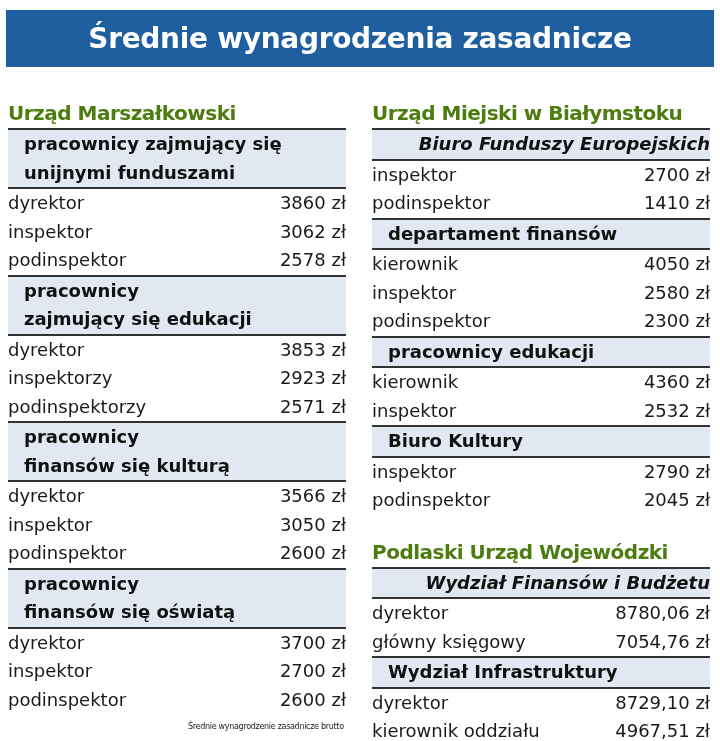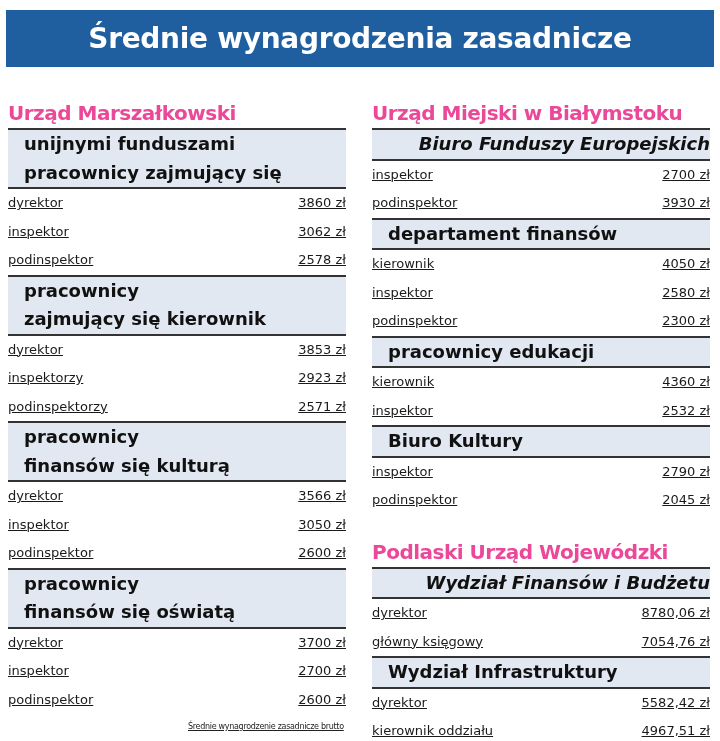--- a/index.html
+++ b/index.html
@@ -2,58 +2,58 @@
 <html><head>
 <meta charset="utf-8">
 <style>
   html, body { margin: 0; padding: 0; background: #ffffff; }
   body { width: 720px; height: 741px; position: relative; overflow: hidden; font-family: "DejaVu Sans", sans-serif; color: #111; }
   .banner { position: absolute; left: 6px; top: 10px; width: 708px; height: 57px; background: #1f5fa0; display: flex; align-items: center; justify-content: center; }
   .banner h1 { margin: 16px; color: #fff; font-family: "DejaVu Sans", sans-serif; font-weight: bold; font-size: 28px; letter-spacing: -0.3px; }
   .col { position: absolute; top: 98px; }
   .col.left { left: 8px; width: 338px; }
   .col.right { left: 372px; width: 338px; }
-  .org { color: #ec4899; font-weight: bold; font-size: 20px; line-height: 30px; height: 30px; white-space: nowrap; letter-spacing: -0.5px; }
+  .org { color: #4d7c0f; font-weight: bold; font-size: 20px; line-height: 30px; height: 30px; white-space: nowrap; letter-spacing: -0.5px; }
   .sect { background: #e1e8f1; border-top: 2px solid #333; border-bottom: 2px solid #333; font-weight: bold; font-size: 18px; line-height: 28.5px; padding-left: 16px; color: #111; white-space: nowrap; }
   .sect.center { padding-left: 0; text-align: right; font-style: italic; }
-  .row { display: flex; justify-content: space-between; font-size: 13px; line-height: 28.5px; height: 28.5px; font-family: "DejaVu Sans", sans-serif; color: #1a1a1a; white-space: nowrap; text-decoration: underline; }
+  .row { display: flex; justify-content: space-between; font-size: 18px; line-height: 28.5px; height: 28.5px; font-family: "DejaVu Sans", sans-serif; color: #1a1a1a; white-space: nowrap; }
   .row .v { text-align: right; }
   .gap { height: 22px; }
-  .footnote { position: absolute; left: 188px; top: 722px; font-size: 8px; color: #222; letter-spacing: -0.3px; text-decoration: underline; }
+  .footnote { position: absolute; left: 188px; top: 722px; font-size: 8px; color: #222; letter-spacing: -0.3px; }
 </style>
 </head>
 <body>
 
 <div class="banner">
   <h1>Średnie wynagrodzenia zasadnicze</h1>
 </div>
 
 <div class="col left">
   <div class="org">Urząd Marszałkowski</div>
 
   <div class="sect">
+    <div>pracownicy zajmujący się</div>
     <div>unijnymi funduszami</div>
-    <div>pracownicy zajmujący się</div>
   </div>
   <div class="row">
       <span>dyrektor</span>
       <span class="v">3860 zł</span>
     </div>
   <div class="row">
       <span>inspektor</span>
       <span class="v">3062 zł</span>
     </div>
   <div class="row">
       <span>podinspektor</span>
       <span class="v">2578 zł</span>
     </div>
 
   <div class="sect">
     <div>pracownicy</div>
-    <div>zajmujący się kierownik</div>
+    <div>zajmujący się edukacji</div>
   </div>
   <div class="row">
       <span>dyrektor</span>
       <span class="v">3853 zł</span>
     </div>
   <div class="row">
       <span>inspektorzy</span>
       <span class="v">2923 zł</span>
     </div>
   <div class="row">
@@ -99,21 +99,21 @@
 <div class="col right">
   <div class="org">Urząd Miejski w Białymstoku</div>
 
   <div class="sect center">Biuro Funduszy Europejskich</div>
   <div class="row">
       <span>inspektor</span>
       <span class="v">2700 zł</span>
     </div>
   <div class="row">
       <span>podinspektor</span>
-      <span class="v">3930 zł</span>
+      <span class="v">1410 zł</span>
     </div>
 
   <div class="sect">departament finansów</div>
   <div class="row">
       <span>kierownik</span>
       <span class="v">4050 zł</span>
     </div>
   <div class="row">
       <span>inspektor</span>
       <span class="v">2580 zł</span>
@@ -153,21 +153,21 @@
       <span class="v">8780,06 zł</span>
     </div>
   <div class="row">
       <span>główny księgowy</span>
       <span class="v">7054,76 zł</span>
     </div>
 
   <div class="sect">Wydział Infrastruktury</div>
   <div class="row">
       <span>dyrektor</span>
-      <span class="v">5582,42 zł</span>
+      <span class="v">8729,10 zł</span>
     </div>
   <div class="row">
       <span>kierownik oddziału</span>
       <span class="v">4967,51 zł</span>
     </div>
 </div>
 
 <div class="footnote">Średnie wynagrodzenie zasadnicze brutto</div>
 
 </body></html>

